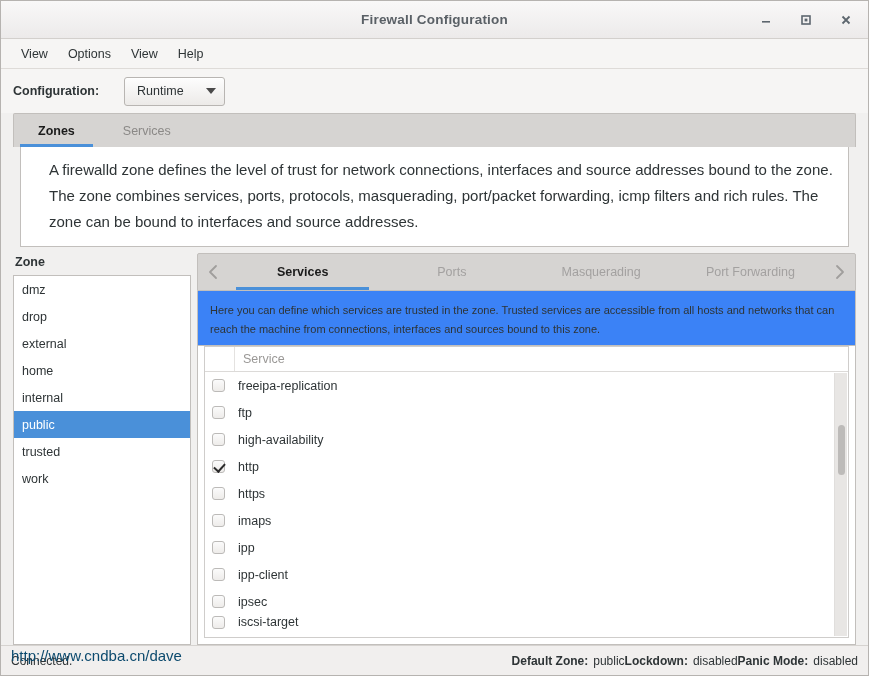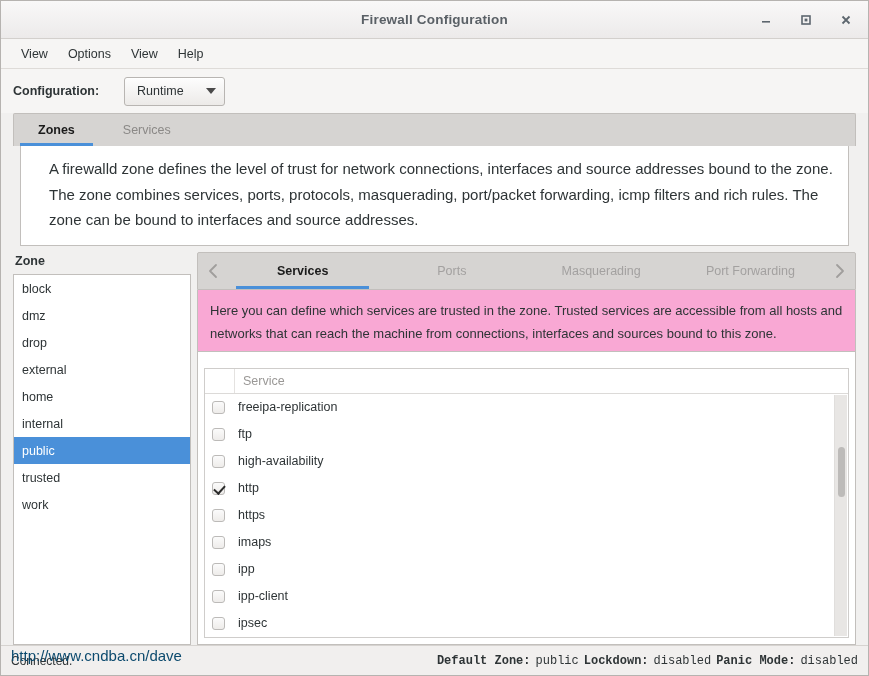--- a/index.html
+++ b/index.html
@@ -179,32 +179,32 @@
     font-size: 12.5px; color: #a3a1a0; cursor: pointer;
   }
   .itab.active { color: #1b1b1b; font-weight: bold; }
   .itab.active::after {
     content: ""; position: absolute; left: 8px; right: 8px; bottom: 0;
     height: 3px; background: #4a90d9;
   }
 
   
   .svc-desc {
-    background: #f9a8d4;
+    background: #3b82f6;
     border: 1px solid #c2bfbc;
     border-top: none;
     padding: 10px 12px 6px 12px;
-    font-size: 13px; color: #2e3436; line-height: 1.72;
+    font-size: 11px; color: #2e3436; line-height: 1.72;
   }
   .svc-outer {
     flex: 1 1 auto; min-height: 0;
     background: #ffffff;
     border: 1px solid #c2bfbc;
     border-top: none;
-    padding: 16px 6px 6px 6px;
+    padding: 0 6px 6px 6px;
     display: flex; flex-direction: column;
   }
   .svc-table {
     flex: 1 1 auto; min-height: 0;
     border: 1px solid #cfcdcb;
     background: #ffffff;
     display: flex; flex-direction: column;
     overflow: hidden;
     position: relative;
   }
@@ -266,21 +266,21 @@
     flex: 0 0 30px; height: 30px;
     background: #f1efee;
     border-top: 1px solid #d6d3d0;
     display: flex; align-items: center;
     padding: 2px 10px;
     position: relative;
   }
   .status-left { font-size: 12px; color: #2e3436; }
   .status-right {
     margin-left: auto; font-size: 12px; color: #2e3436;
-    display: flex; gap: 5px; align-items: center; font-family: Liberation Mono, monospace;
+    display: flex; align-items: center;
   }
   .status-right b { font-weight: bold; }
   .status-pair { display: inline-flex; gap: 5px; }
 
   .watermark {
     position: absolute;
     left: 10px; top: 646px;
     font-size: 15px;
     color: #0c4a6e;
     font-family: "Liberation Sans", sans-serif;
@@ -336,21 +336,20 @@
     <div class="otab">Services</div>
   </div>
 
   <div class="desc-panel">A firewalld zone defines the level of trust for network connections, interfaces and source addresses bound to the zone. The zone combines services, ports, protocols, masquerading, port/packet forwarding, icmp filters and rich rules. The zone can be bound to interfaces and source addresses.</div>
 
   <div class="body-split">
 
     <div class="zone-pane">
       <div class="zone-header">Zone</div>
       <div class="zone-list">
-        <div class="zone-item">block</div>
         <div class="zone-item">dmz</div>
         <div class="zone-item">drop</div>
         <div class="zone-item">external</div>
         <div class="zone-item">home</div>
         <div class="zone-item">internal</div>
         <div class="zone-item selected">public</div>
         <div class="zone-item">trusted</div>
         <div class="zone-item">work</div>
       </div>
     </div>

